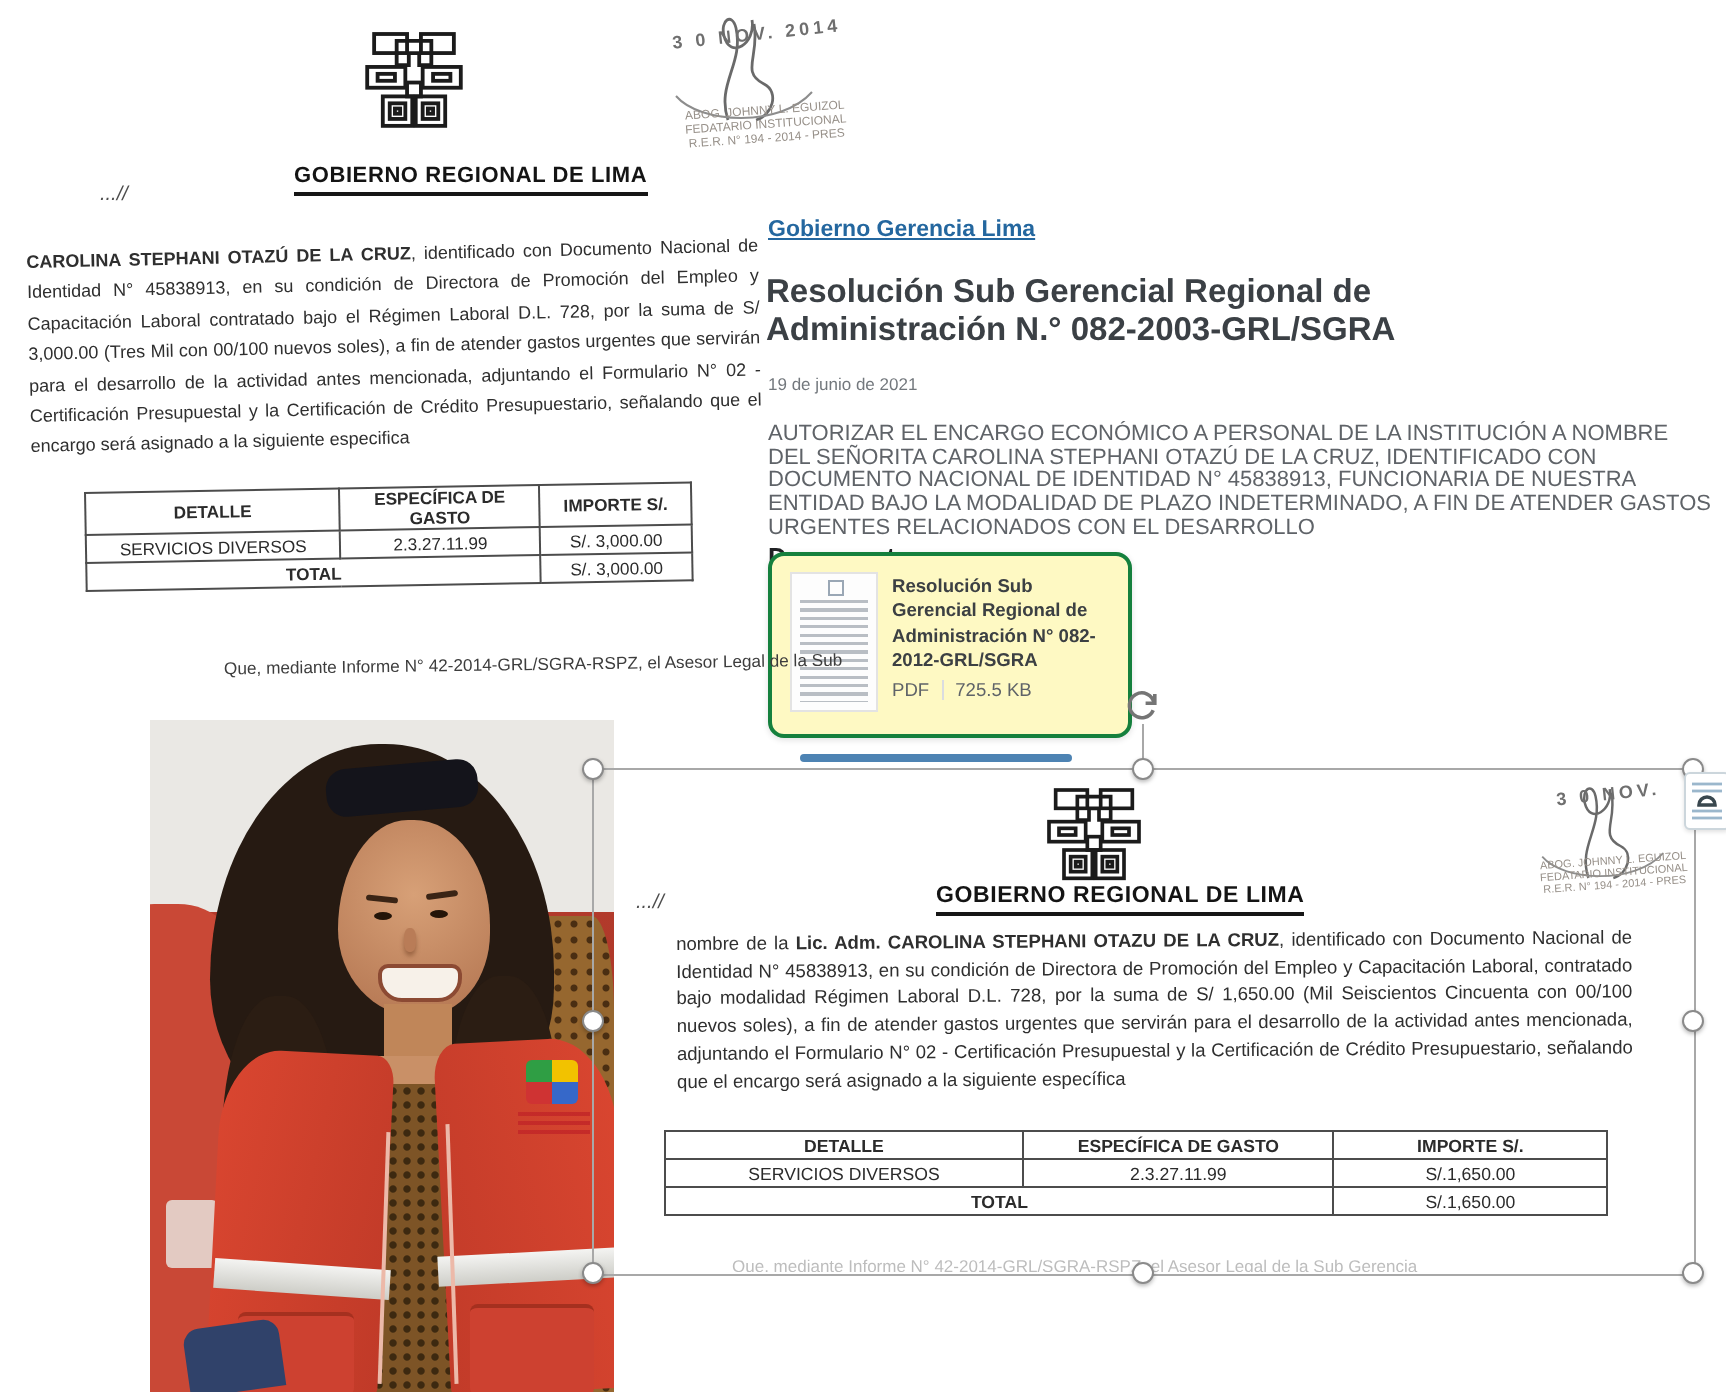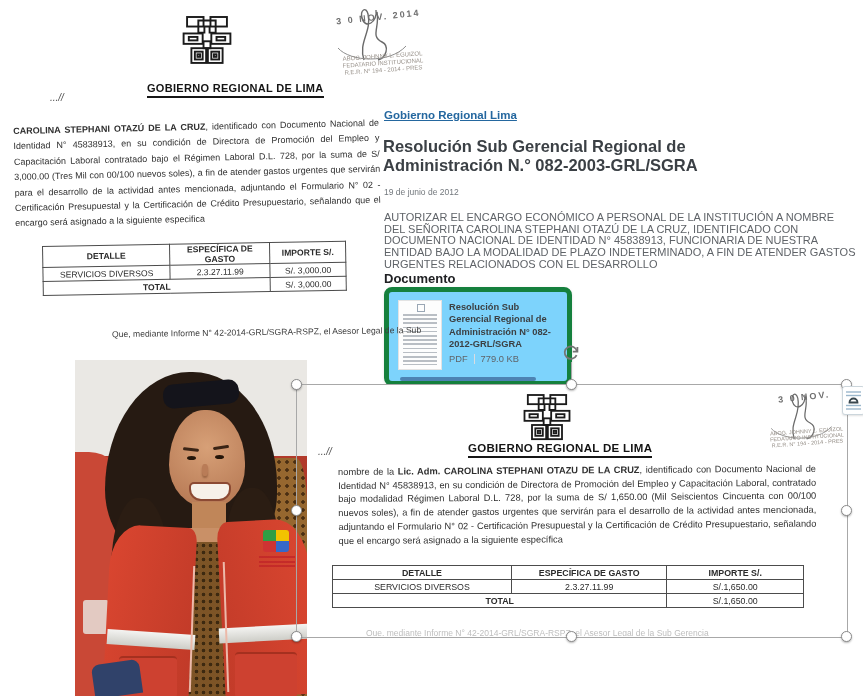--- a/index.html
+++ b/index.html
@@ -5,21 +5,21 @@
   html,body{margin:0;padding:0;background:#fff;}
   body{width:863px;height:696px;overflow:hidden;font-family:"Liberation Sans",sans-serif;position:relative;}
   .abs{position:absolute;}
 
   
   .web-link{left:384px;top:109px;font-size:11.5px;font-weight:bold;color:#24679f;text-decoration:underline;z-index:1;cursor:pointer;}
   .web-title{left:383px;top:126px;width:318px;font-size:16.5px;line-height:19px;font-weight:bold;color:#3b4045;z-index:1;}
   .web-date{left:384px;top:187px;font-size:8.5px;color:#73787d;z-index:1;}
   .web-summary{left:384px;top:212px;width:474px;font-size:11px;line-height:11.7px;color:#5f6368;z-index:1;}
   .web-docs{left:384px;top:271px;font-size:13px;font-weight:bold;color:#202124;z-index:1;}
-  .web-card{left:384px;top:287px;width:178px;height:89px;background:#7dd3fc;border:5px solid #15803d;border-radius:8px;box-shadow:0 1px 3px rgba(0,0,0,.12);z-index:1;}
+  .web-card{left:384px;top:276px;width:178px;height:89px;background:#fef9c3;border:2px solid #15803d;border-radius:8px;box-shadow:0 1px 3px rgba(0,0,0,.12);z-index:1;}
   .card-thumb{left:9px;top:8px;width:42px;height:68px;background:#fdfdfd;border:1px solid #e3e3e3;}
   .card-thumb .t-logo{position:absolute;left:18px;top:3px;width:6px;height:6px;border:1px solid #9aa7b5;}
   .card-thumb .t-lines{position:absolute;left:4px;top:13px;right:4px;bottom:4px;
      background:repeating-linear-gradient(180deg,#b9bec4 0 1.6px,transparent 1.6px 4.2px);}
   .card-title{left:60px;top:9px;width:112px;font-size:9.3px;line-height:12.3px;font-weight:bold;color:#3c4043;}
   .card-meta{left:60px;top:62px;font-size:9.3px;color:#5f6368;display:flex;align-items:center;gap:6px;}
   .card-meta .div{width:1px;height:10px;background:#dadce0;display:inline-block;}
   .web-blue-bar{left:400px;top:377px;width:136px;height:4px;background:#4d83b3;border-radius:3px;z-index:1;}
 
   
@@ -102,36 +102,36 @@
   .h-bl{left:291px;top:631px;} .h-bm{left:566px;top:631px;} .h-br{left:841px;top:631px;}
   .rot-line{left:571px;top:362px;width:1px;height:18px;background:#a8a8a8;z-index:4;}
   .rot-handle{left:561px;top:342px;width:20px;height:20px;z-index:5;cursor:grab;}
 
   
   .layout-btn{left:842px;top:386px;width:21px;height:27px;background:#fff;border:1px solid #ccd6dc;border-radius:3px;z-index:6;display:flex;align-items:center;justify-content:center;cursor:pointer;box-shadow:0 1px 2px rgba(0,0,0,.12);}
 </style>
 </head>
 <body>
 
-<a class="abs web-link">Gobierno Regional Lima</a>
+<a class="abs web-link">Gobierno Gerencia Lima</a>
 <h1 class="abs web-title">Resolución Sub Gerencial Regional de Administración N.° 082-2003-GRL/SGRA</h1>
-<div class="abs web-date">19 de junio de 2012</div>
+<div class="abs web-date">19 de junio de 2021</div>
 <div class="abs web-summary">AUTORIZAR EL ENCARGO ECONÓMICO A PERSONAL DE LA INSTITUCIÓN A NOMBRE DEL SEÑORITA CAROLINA STEPHANI OTAZÚ DE LA CRUZ, IDENTIFICADO CON DOCUMENTO NACIONAL DE IDENTIDAD N° 45838913, FUNCIONARIA DE NUESTRA ENTIDAD BAJO LA MODALIDAD DE PLAZO INDETERMINADO, A FIN DE ATENDER GASTOS URGENTES RELACIONADOS CON EL DESARROLLO</div>
 <div class="abs web-docs">Documento</div>
 
 <div class="abs web-card">
   <div class="abs card-thumb">
     <div class="t-logo"></div>
     <div class="t-lines"></div>
   </div>
   <div class="abs card-title">Resolución Sub Gerencial Regional de Administración N° 082-2012-GRL/SGRA</div>
   <div class="abs card-meta">
     <span>PDF</span>
     <span class="div"></span>
-    <span>779.0 KB</span>
+    <span>725.5 KB</span>
   </div>
 </div>
 <div class="abs web-blue-bar"></div>
 
 <div class="abs scan-top">
   <svg class="abs st-logo grl-logo" width="52" height="62" viewBox="0 0 60 64">
     <g fill="none" stroke="#1b1b1b" stroke-width="2.2">
       <rect x="7" y="2" width="19" height="11"></rect>
         <rect x="34" y="2" width="19" height="11"></rect>
       <path d="M20 6 h20 v14 h-7 v-7 h-6 v7 h-7 z"></path>

